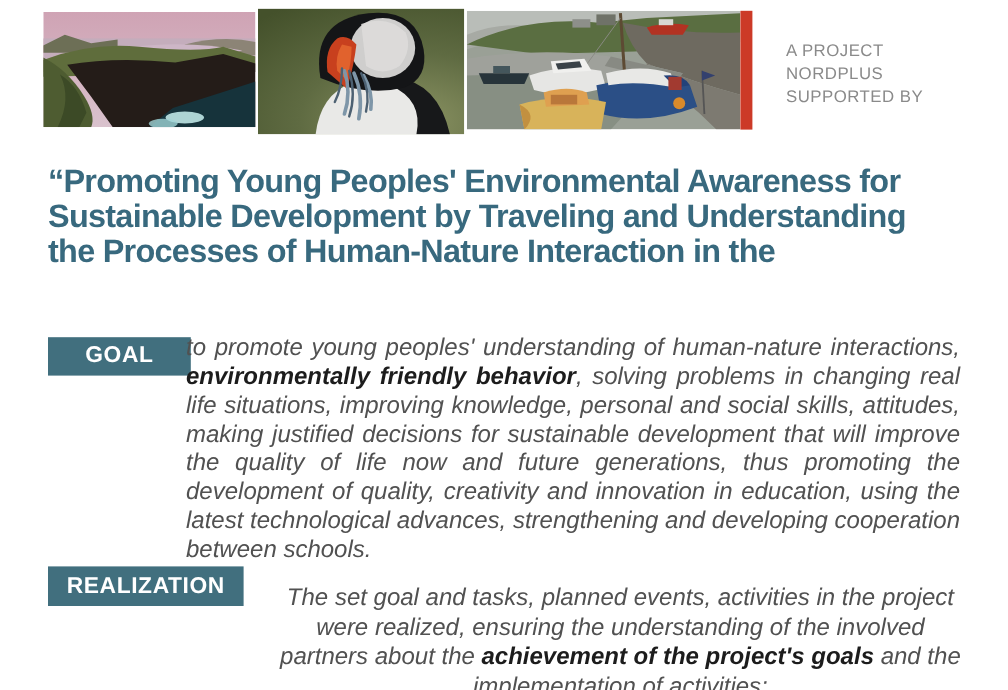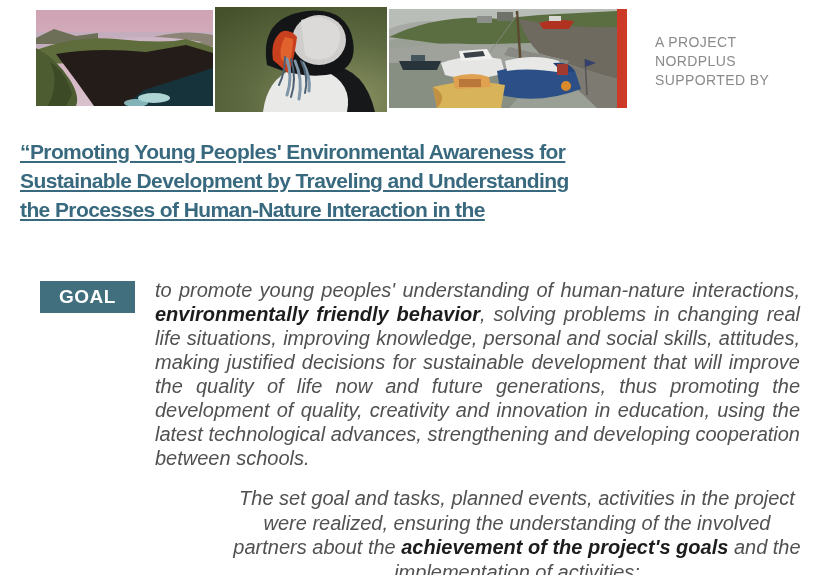--- a/index.html
+++ b/index.html
@@ -20,30 +20,30 @@
   .photo svg{display:block;width:100%;height:100%;}
   .photo-cliff{left:36px;top:10px;width:177px;height:96px;}
   .photo-puffin{left:215px;top:7px;width:172px;height:105px;}
   .photo-harbor{left:389px;top:9px;width:228px;height:99px;}
   .red-stripe{position:absolute;left:617px;top:9px;width:10px;height:99px;background:var(--stripe-red);}
   .sponsor{
     position:absolute;left:655px;top:33px;
     color:var(--sponsor-gray);font-size:14px;line-height:19px;letter-spacing:0.4px;
   }
   .title{
-    position:absolute;left:20px;top:137px;width:790px;
-    color:var(--title-teal);font-weight:700;font-size:21px;line-height:29px;letter-spacing:-0.6px;text-decoration:underline;
+    position:absolute;left:40px;top:137px;width:790px;
+    color:var(--title-teal);font-weight:700;font-size:27px;line-height:29px;letter-spacing:-0.6px;
   }
   .title .tline{display:block;}
   .label-box{
     position:absolute;background:var(--accent-teal);color:#ffffff;
     font-weight:700;font-size:19px;letter-spacing:0.5px;
     display:flex;align-items:center;justify-content:center;
   }
-  .goal-box{left:40px;top:281px;width:95px;height:32px;}
+  .goal-box{left:40px;top:281px;width:119px;height:32px;}
   .realization-box{left:40px;top:472px;width:163px;height:33px;}
   .body-text{
     position:absolute;color:var(--body-gray);font-size:20px;line-height:24px;font-style:italic;
   }
   .body-text strong{font-weight:700;color:var(--bold-black);}
   .goal-text{left:155px;top:278px;width:645px;text-align:justify;}
   .realization-text{left:228px;top:486px;width:578px;line-height:24.5px;text-align:center;}
 </style>
 </head>
 <body>
@@ -151,17 +151,18 @@
     <span class="tline">“Promoting Young Peoples' Environmental Awareness for</span>
     <span class="tline">Sustainable Development by Traveling and Understanding</span>
     <span class="tline">the Processes of Human-Nature Interaction in the</span>
   </h1>
 
   <div class="label-box goal-box">GOAL</div>
   <p class="body-text goal-text">
     <span>to promote young peoples' understanding of human-nature interactions, </span><strong>environmentally friendly behavior</strong><span>, solving problems in changing real life situations, improving knowledge, personal and social skills, attitudes, making justified decisions for sustainable development that will improve the quality of life now and future generations, thus promoting the development of quality, creativity and innovation in education, using the latest technological advances, strengthening and developing cooperation between schools.</span>
   </p>
 
+  <div class="label-box realization-box">REALIZATION</div>
   <p class="body-text realization-text">
     <span>The set goal and tasks, planned events, activities in the project were realized, ensuring the understanding of the involved partners about the </span><strong>achievement of the project's goals</strong><span> and the implementation of activities:</span>
   </p>
 
 </div>
 
 </body></html>

